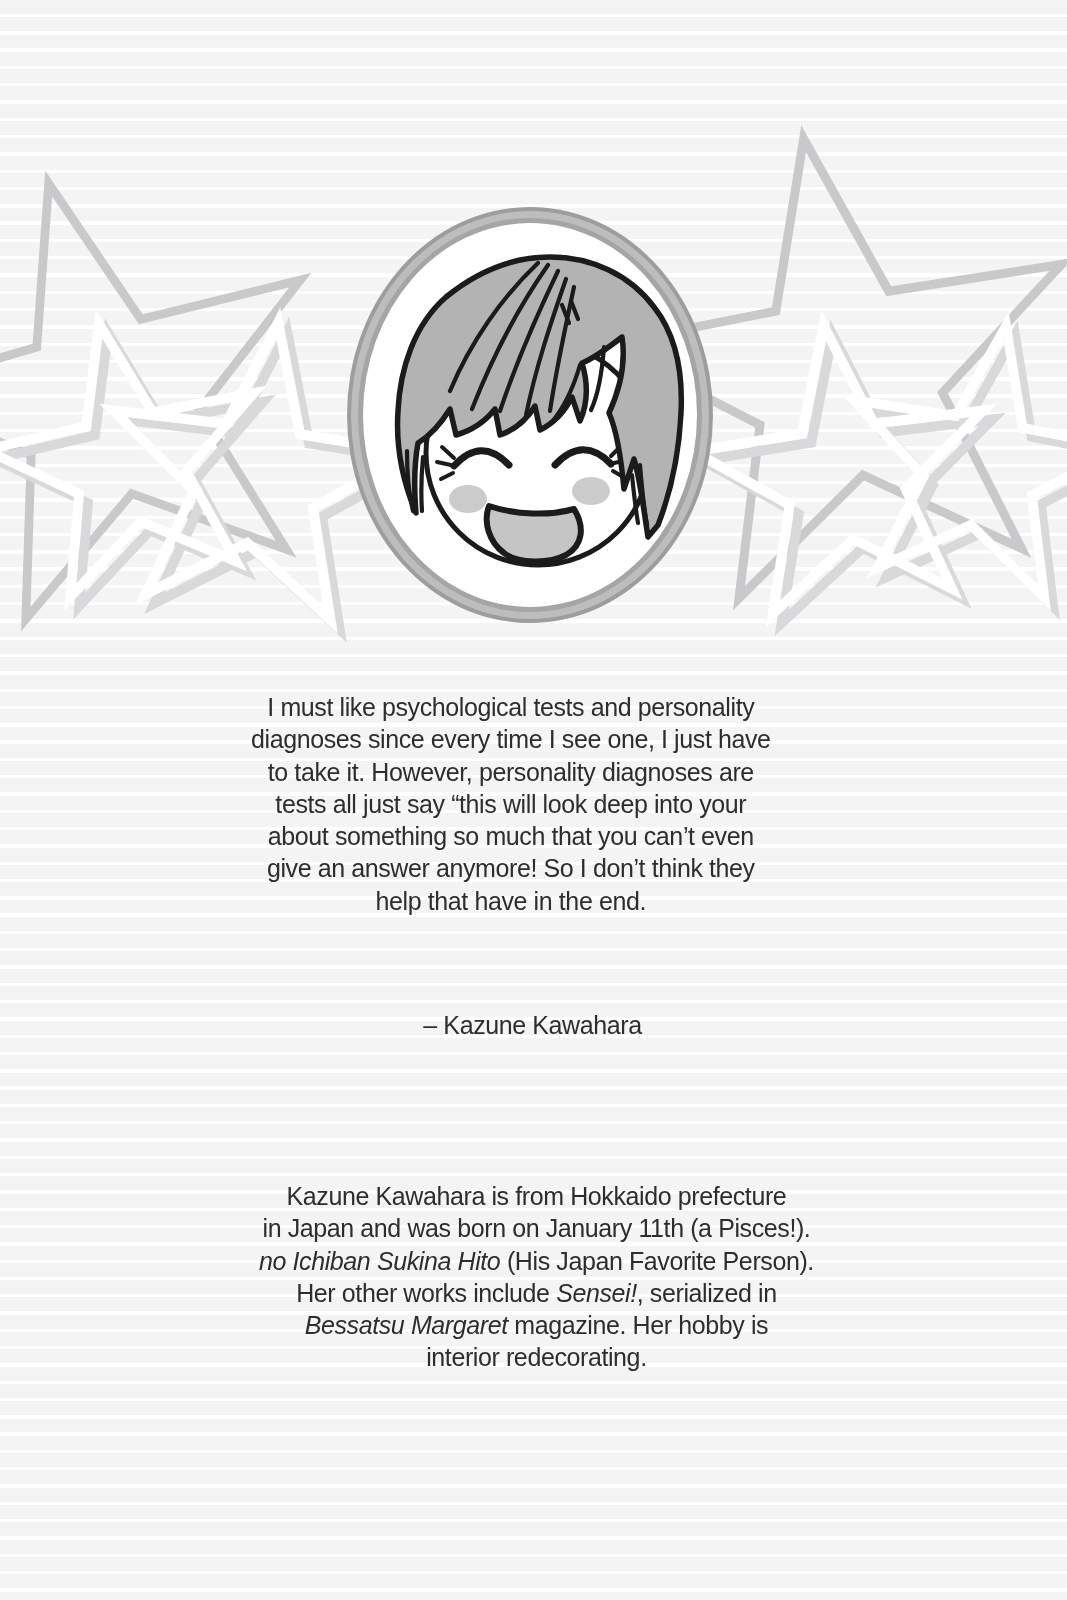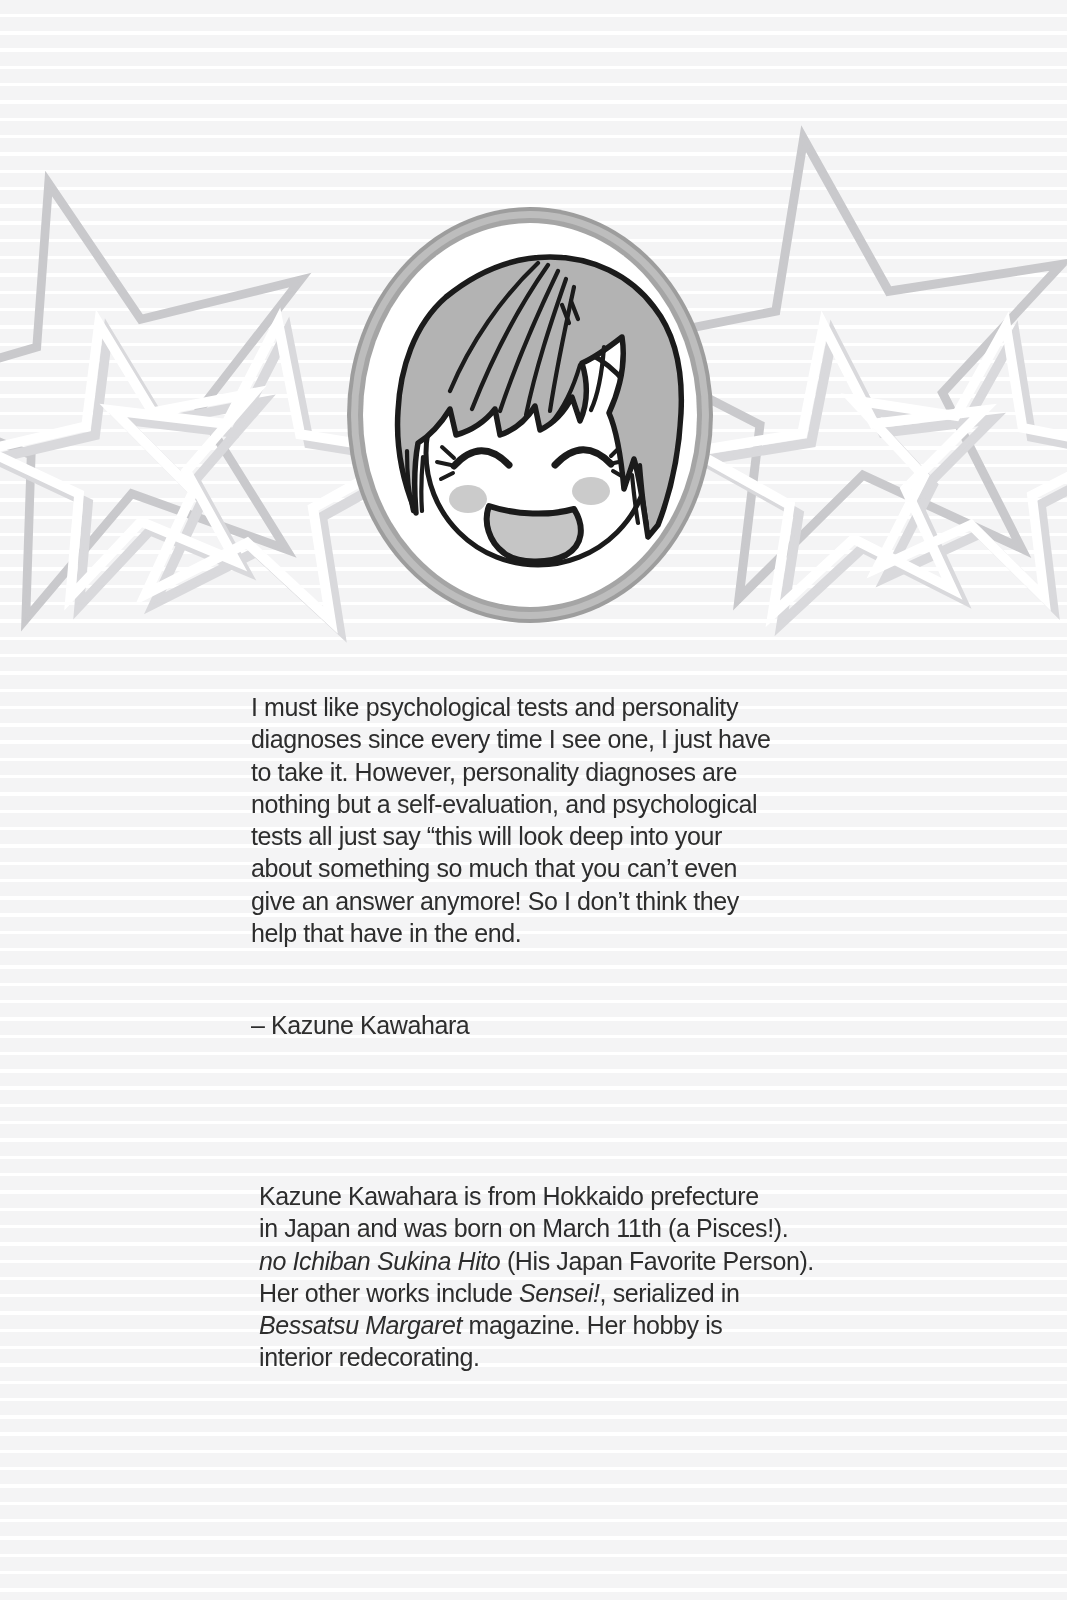--- a/index.html
+++ b/index.html
@@ -16,24 +16,24 @@
       var(--stripe_white) 13.9px, var(--stripe_white) 17.3px);
     font-family:"Liberation Sans", sans-serif;
   }
   .decor { position:absolute; left:0; top:0; }
   .star-gray   { color:var(--star_gray); }
   .star-white  { color:var(--star_white); }
   .star-shadow { color:var(--star_shadow); }
   .portrait { position:absolute; left:345px; top:205px; }
   .text-block {
     position:absolute; left:251px; color:var(--text);
-    font-size:25px; line-height:32.3px; letter-spacing:-0.4px; white-space:nowrap;
+    font-size:25px; line-height:32.3px; letter-spacing:-0.4px; white-space:nowrap;text-align:center;
   }
   .note-block { top:691px; }
-  .attr-block { top:1009px; width:563px; text-align:left; }
+  .attr-block { top:1009px; width:563px; text-align:center; }
   .bio-block  { top:1180px;margin-left:8px; }
   .it { font-style:italic; }
 </style>
 </head>
 <body>
 
 <svg class="decor" width="1067" height="1600" viewBox="0 0 1067 1600" aria-hidden="true">
   <defs>
     <g id="star-g" fill="none" stroke="currentColor">
       <polygon points="0,-100 23.5,-32.4 95.1,-30.9 38,12.4 58.8,80.9 0,40 -58.8,80.9 -38,12.4 -95.1,-30.9 -23.5,-32.4"></polygon>
@@ -113,29 +113,28 @@
         <path d="M 219 88 L 226 106"></path>
       </g>
     </g>
   </g>
 </svg>
 
 <div class="text-block note-block">
     <div>I must like psychological tests and personality</div>
     <div>diagnoses since every time I see one, I just have</div>
     <div>to take it. However, personality diagnoses are</div>
-    <div>nothing but a self-evaluation, and psychological</div>
     <div>tests all just say “this will look deep into your</div>
     <div>about something so much that you can’t even</div>
     <div>give an answer anymore! So I don’t think they</div>
     <div>help that have in the end.</div>
   </div>
 
 <div class="text-block attr-block">– Kazune Kawahara</div>
 
 <div class="text-block bio-block">
     <div><span>Kazune Kawahara is from Hokkaido prefecture</span></div>
-    <div><span>in Japan and was born on March 11th (a Pisces!).</span></div>
+    <div><span>in Japan and was born on January 11th (a Pisces!).</span></div>
     <div><span class="it">no Ichiban Sukina Hito</span><span> (His Japan Favorite Person).</span></div>
     <div><span>Her other works include </span><span class="it">Sensei!</span><span>, serialized in</span></div>
     <div><span class="it">Bessatsu Margaret</span><span> magazine. Her hobby is</span></div>
     <div><span>interior redecorating.</span></div>
   </div>
 
 </body></html>

